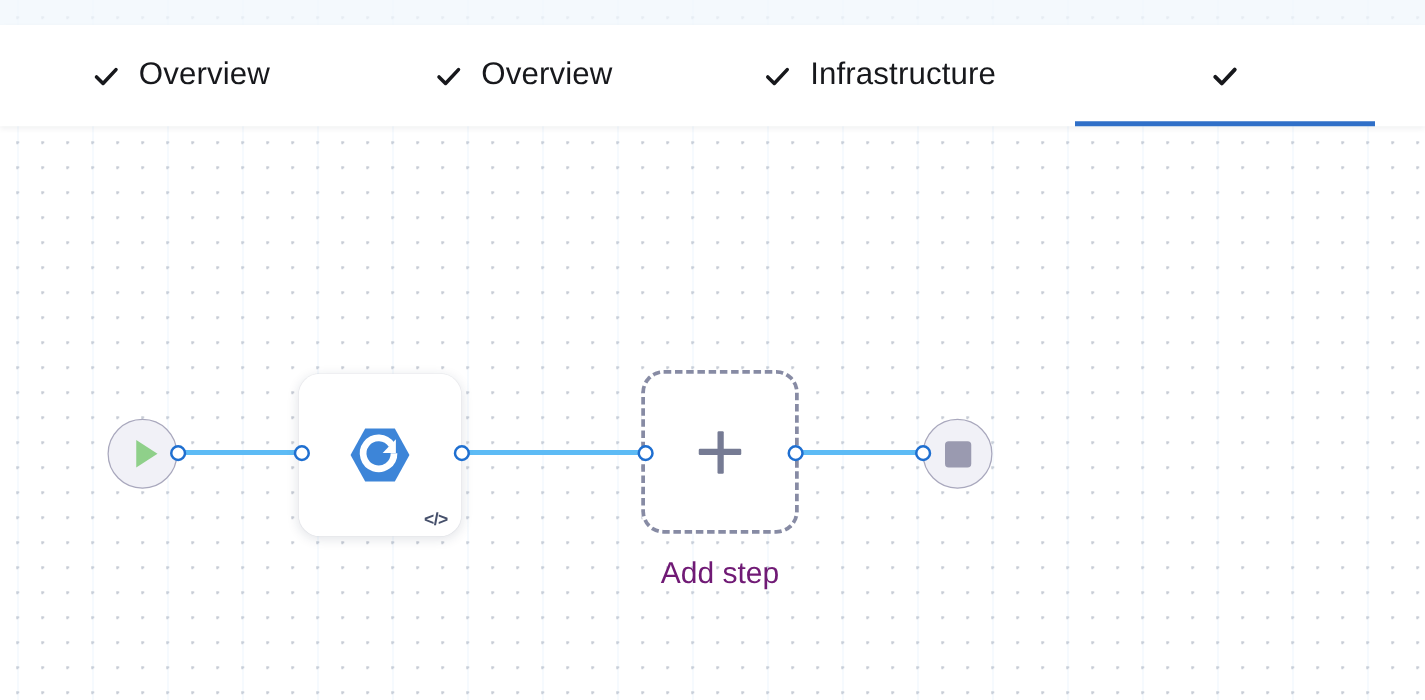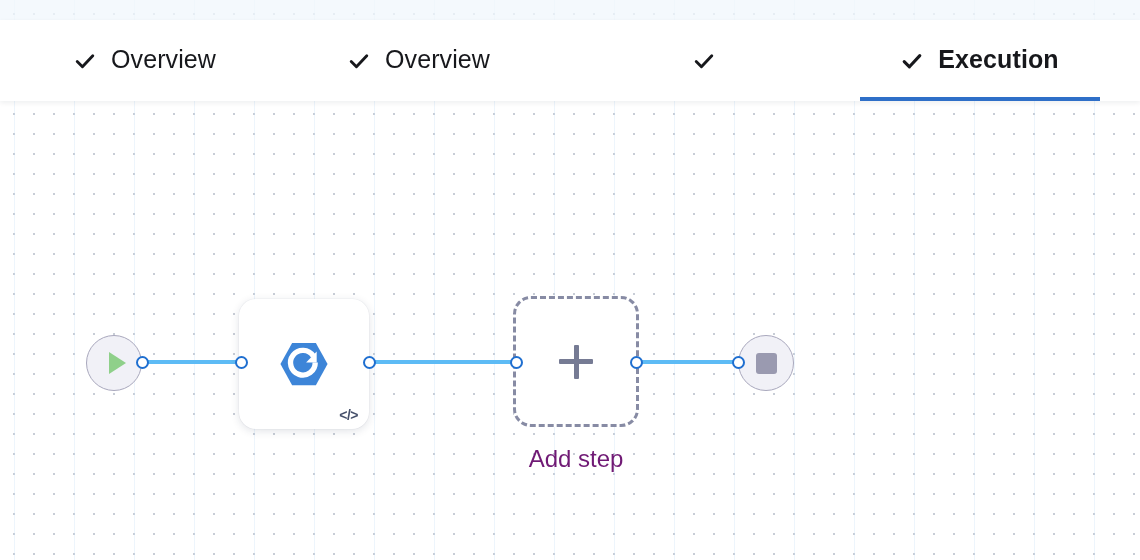--- a/index.html
+++ b/index.html
@@ -289,30 +289,30 @@
       <span class="tab-label">Overview</span>
 
     </div>
 
     <div class="tab tab-infrastructure">
       <span class="check">
         <svg viewBox="0 0 24 24" width="22" height="22" fill="none" stroke="currentColor" stroke-width="3.1" stroke-linecap="round" stroke-linejoin="round">
           <path d="M3.5 12.6 L9.2 18.3 L20.5 6.2"></path>
         </svg>
       </span>
+      <span class="tab-label">Infrastructure</span>
 
     </div>
 
     <div class="tab tab-execution active">
       <span class="check">
         <svg viewBox="0 0 24 24" width="22" height="22" fill="none" stroke="currentColor" stroke-width="3.4" stroke-linecap="round" stroke-linejoin="round">
           <path d="M3.5 12.6 L9.2 18.3 L20.5 6.2"></path>
         </svg>
       </span>
-      <span class="tab-label">Execution</span>
       <span class="tab-underline"></span>
     </div>
 
   </div>
 
   <div class="flow">
 
     <div class="edge edge-1"></div>
     <div class="edge edge-2"></div>
     <div class="edge edge-3"></div>

